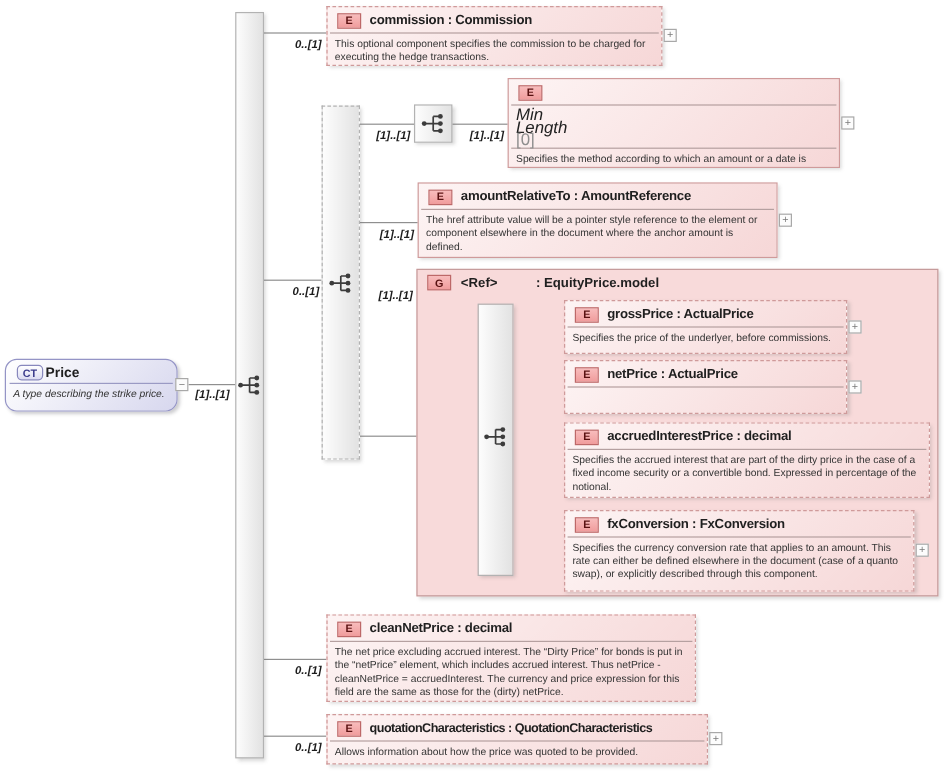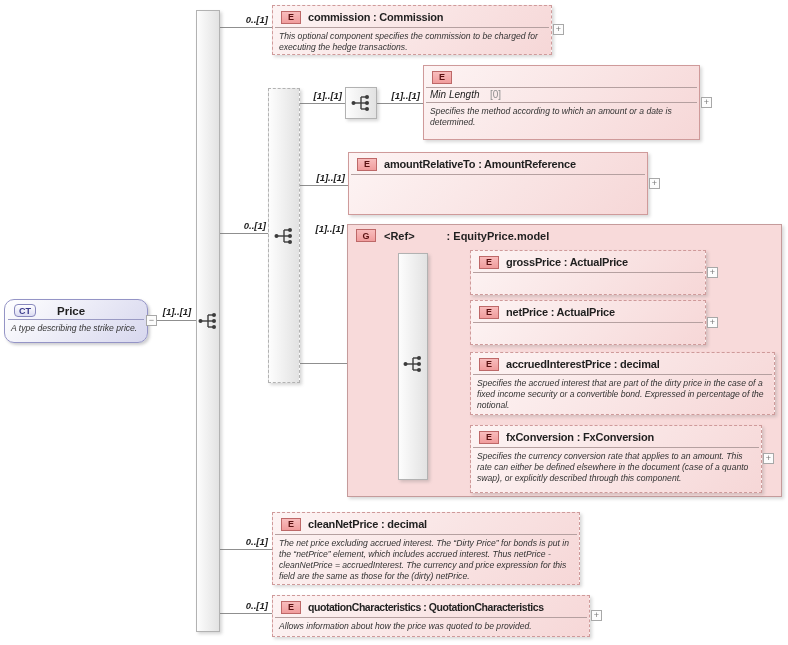--- a/index.html
+++ b/index.html
@@ -5,21 +5,21 @@
   html,body{margin:0;padding:0;background:#ffffff;}
   body{width:788px;height:645px;position:relative;overflow:hidden;
        font-family:"Liberation Sans",sans-serif;}
   .canvas{position:absolute;left:0;top:0;width:788px;height:645px;}
 
   
   .hline{position:absolute;height:1px;background:#8f8f8f;}
 
   
   .occ{position:absolute;font-size:9.5px;font-weight:bold;font-style:italic;
-       color:#1c1c1c;white-space:nowrap;text-align:right;}
+       color:#1c1c1c;white-space:nowrap;text-align:right;margin-top:18px;}
   .occ.center{text-align:center;}
 
   
   .bar{position:absolute;box-sizing:border-box;
        background:linear-gradient(to right,#fdfdfd 0%,#e2e2e2 100%);
        border:1px solid #b2b2b2;box-shadow:2px 2px 3px rgba(110,110,110,.28);}
   .bar.dashed{border-style:dashed;}
   .seqicon{position:absolute;}
 
   
@@ -27,37 +27,37 @@
         background:linear-gradient(135deg,#fdf4f4 0%,#f6d7d7 100%);
         border:1px solid #cf9a9a;box-shadow:2px 2px 3px rgba(120,120,120,.28);}
   .ebox.dashed{border-style:dashed;}
   .ehead{display:flex;align-items:center;gap:7px;padding:3px 6px 2px 6px;
          border-bottom:1px solid #b5a0a0;margin:0 2px;height:16px;}
   .badge{display:inline-flex;align-items:center;justify-content:center;
          width:20px;height:13px;font-size:9px;font-weight:bold;flex:none;
          box-sizing:border-box;}
   .badge.e{background:linear-gradient(#f8bcbc,#f09c9c);border:1px solid #bd6868;color:#591111;}
   .ename{font-size:11px;font-weight:bold;color:#1f1f1f;letter-spacing:-0.2px;white-space:nowrap;}
-  .edesc{font-style:italic;font-size:8.6px;color:#333;padding:3px 6px 2px 6px;line-height:1.28;}
+  .edesc{font-size:8.6px;color:#333;padding:3px 6px 2px 6px;line-height:1.28;}
   .facets{border-bottom:1px solid #b5a0a0;margin:0 2px;padding:2px 4px 1px 4px;}
-  .facet{display:flex;font-size:10px;line-height:10.5px;}
+  .facet{display:flex;font-size:14px;line-height:10.5px;flex-direction:column;}
   .flabel{font-style:italic;color:#222;width:60px;}
   .fvalue{color:#8f8f8f;}
 
   
   .plus,.minus{position:absolute;width:11px;height:11px;box-sizing:border-box;
        border:1px solid #a8a8a8;background:#fcfcfc;color:#7a7a7a;
        font-size:9px;line-height:8px;text-align:center;cursor:pointer;}
 
   
   .ct-box{position:absolute;left:4px;top:299px;width:144px;height:44px;
         box-sizing:border-box;border:1px solid #9494c6;border-radius:10px;
         background:linear-gradient(135deg,#ffffff 0%,#d7d7ee 100%);
         box-shadow:2px 2px 3px rgba(100,100,110,.32);}
-  .ct-head{display:flex;align-items:center;gap:21px;padding:4px 6px 2px 6px;
+  .ct-head{display:flex;align-items:center;gap:2px;padding:4px 6px 2px 6px;
         border-bottom:1px solid #9a9ac4;margin:0 3px;}
   .badge.ct{background:linear-gradient(#ffffff,#dcdcf2);border:1px solid #8888bd;
         color:#3c3c8c;border-radius:4px;width:22px;}
   .ct-title{font-size:11.5px;font-weight:bold;color:#1f1f1f;}
   .ct-desc{font-style:italic;font-size:8.6px;color:#333;padding:3px 6px;}
 
   
   .group-box{position:absolute;left:347px;top:224px;width:435px;height:273px;
         box-sizing:border-box;background:#f8dada;border:1px solid #c59b9b;
         box-shadow:2px 2px 3px rgba(120,120,120,.28);}
@@ -174,20 +174,21 @@
     </div>
     <div class="edesc">Specifies the method according to which an amount or a date is determined.</div>
   </div>
   <div class="plus" style="left:701px;top:97px">+</div>
 
   <div class="ebox" style="left:348px;top:152px;width:300px;height:63px">
     <div class="ehead">
       <span class="badge e">E</span>
       <span class="ename">amountRelativeTo : AmountReference</span>
     </div>
+    <div class="edesc">The href attribute value will be a pointer style reference to the element or component elsewhere in the document where the anchor amount is defined.</div>
   </div>
   <div class="plus" style="left:649px;top:178px">+</div>
 
   <div class="group-box">
     <div class="group-head">
       <span class="badge e">G</span>
       <span class="gref">&lt;Ref&gt;</span>
       <span class="gname">: EquityPrice.model</span>
     </div>
   </div>
@@ -205,20 +206,21 @@
       <circle cx="17" cy="10" r="2" stroke="none"></circle>
       <circle cx="17" cy="16" r="2" stroke="none"></circle>
     </g>
   </svg>
 
   <div class="ebox dashed" style="left:470px;top:250px;width:236px;height:45px">
     <div class="ehead">
       <span class="badge e">E</span>
       <span class="ename">grossPrice : ActualPrice</span>
     </div>
+    <div class="edesc">Specifies the price of the underlyer, before commissions.</div>
   </div>
   <div class="plus" style="left:707px;top:267px">+</div>
 
   <div class="ebox dashed" style="left:470px;top:300px;width:236px;height:45px">
     <div class="ehead">
       <span class="badge e">E</span>
       <span class="ename">netPrice : ActualPrice</span>
     </div>
   </div>
   <div class="plus" style="left:707px;top:317px">+</div>

